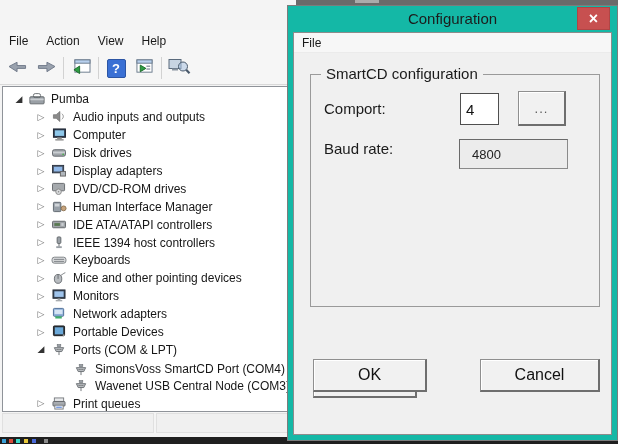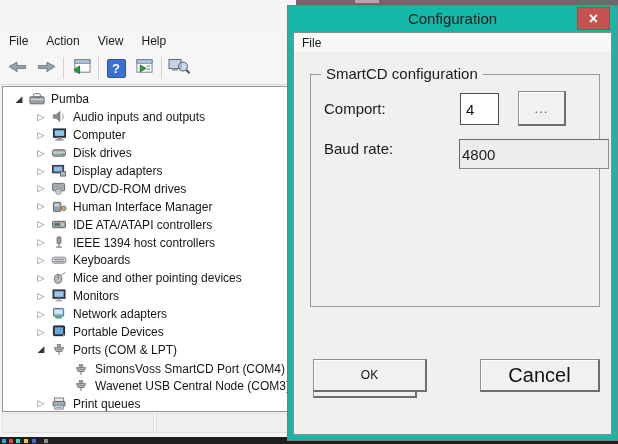--- a/index.html
+++ b/index.html
@@ -47,26 +47,26 @@
   .dlg-menubar .menu-item { padding:2px 8px; }
 
   .groupbox { position:absolute; left:16px; top:41px; width:290px; height:233px; border:1px solid #9a9a9a; }
   .groupbox-label { position:absolute; left:10px; top:-10px; background:#f0f0f0; padding:0 5px; font-size:15px; color:#1a1a1a; }
 
   .fld-label { position:absolute; font-size:15px; color:#1a1a1a; }
   #comport-label { left:30px; top:67px; }
   #baud-label { left:30px; top:107px; }
   #comport-input { position:absolute; left:166px; top:60px; width:39px; height:32px; background:#fff; border:1px solid #4f4f4f; font-size:15px; color:#111; display:flex; align-items:center; padding-left:5px; }
   #browse-button { left:224px; top:58px; width:48px; height:35px; font-size:13px; color:#5a5a5a; letter-spacing:1px; }
-  #baud-input { position:absolute; left:165px; top:106px; width:150px; height:30px; background:#ececec; border:1px solid #8a8a8a; border-top-color:#6a6a6a; border-left-color:#6a6a6a; font-size:15px; color:#222; display:flex; align-items:center; padding-left:2px; }
+  #baud-input { position:absolute; left:165px; top:106px; width:109px; height:30px; background:#ececec; border:1px solid #8a8a8a; border-top-color:#6a6a6a; border-left-color:#6a6a6a; font-size:13px; color:#222; display:flex; align-items:center; padding-left:12px; }
 
   .btn3d { position:absolute; background:#f1f1f1; border:1px solid #8f8f8f; border-right:2px solid #6e6e6e; border-bottom:2px solid #6e6e6e; box-shadow:inset 1px 1px 0 #ffffff; display:flex; align-items:center; justify-content:center; cursor:default; }
   #test-button { left:19px; top:286px; width:104px; height:35px; font-size:16px; color:#111;margin-top:44px; }
-  #ok-button { left:19px; top:326px; width:114px; height:33px; font-size:12px; color:#111; }
-  #cancel-button { left:186px; top:326px; width:120px; height:33px; font-size:20px; color:#111; }
+  #ok-button { left:19px; top:326px; width:114px; height:33px; font-size:16px; color:#111; }
+  #cancel-button { left:186px; top:326px; width:120px; height:33px; font-size:16px; color:#111; }
 </style>
 </head>
 <body>
 
 <div id="screen">
 
   <div id="bottom-strip">
     <span class="speck" style="left:2px;background:#3aa0d8;"></span>
     <span class="speck" style="left:9px;background:#d84a3a;"></span>
     <span class="speck" style="left:16px;background:#3ad8c8;"></span>

